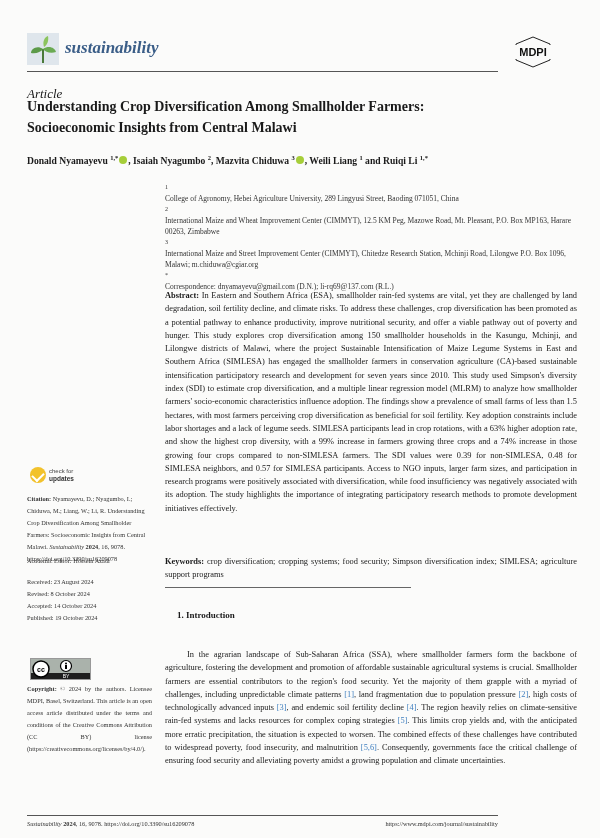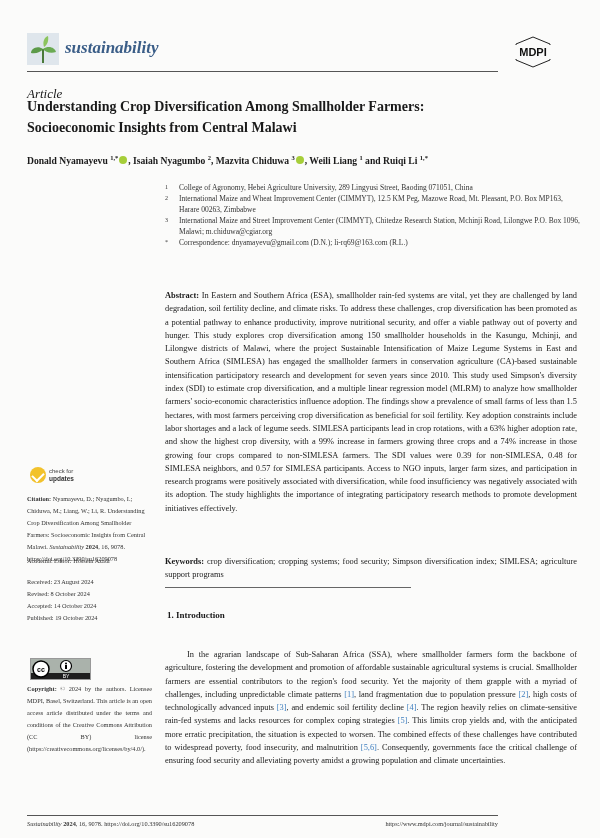--- a/index.html
+++ b/index.html
@@ -9,27 +9,27 @@
   .header-rule { left:27px; top:71px; width:471px; height:1px; background:#555; }
   .logo-box { left:27px; top:33px; width:32px; height:32px; background:#dfe6ec; }
   .journal { left:65px; top:38px; font-size:17px; font-style:italic; font-weight:bold; color:#3a5d87; }
   .mdpi { left:508px; top:35px; width:50px; height:34px; }
   .article-type { left:27px; top:86px; font-size:13px; font-style:italic; }
   .title { left:27px; top:96px; width:480px; font-size:14px; font-weight:bold; line-height:21px; }
   .authors { left:27px; top:154px; font-size:9.6px; font-weight:bold; }
   .orcid { display:inline-block; width:8px; height:8px; border-radius:50%; background:#a6ce39; vertical-align:0px; margin:0 1px; }
   sup { font-size:6.5px; }
   .affils { left:165px; top:182px; width:420px; font-size:7.5px; line-height:11px; color:#333; }
-  .affil { display:flex; }
+  .affil { display:flex;flex-direction:column; }
   .affil .num { width:14px; flex:none; font-size:6px; }
   .main { left:165px; width:412px; font-size:8.4px; line-height:13.3px; text-align:justify; }
   .abstract { top:264px;margin-top:25px; }
   .keywords { top:555px; }
   .main-rule { left:165px; top:587px; width:246px; height:1px; background:#666; }
-  .intro-heading { left:167px; top:610px; font-size:9px; font-weight:bold; }
+  .intro-heading { left:177px; top:610px; font-size:9px; font-weight:bold; }
   .intro { top:648px; text-indent:22px; }
   .cite { color:#3f7fbf; }
   .sidebar { left:27px; width:125px; font-size:6.3px; line-height:12px; color:#333; }
   .check { left:30px; top:467px; display:flex; align-items:center; gap:3px; }
   .check-circle { width:16px; height:16px; border-radius:50%; background:#f2c22c; position:relative; }
   .check-circle::after { content:""; position:absolute; left:4px; top:3px; width:6px; height:9px; border-right:2px solid #fff; border-bottom:2px solid #fff; transform:rotate(45deg); }
   .check-text { font-family:"Liberation Sans", sans-serif; font-size:6px; line-height:7px; color:#444; }
   .check-text b { font-size:6.5px; color:#333; }
   .citation { top:493px; }
   .editor { top:555px; }
@@ -74,21 +74,21 @@
     <div class="affil">
       <span class="num">2</span>
       <span>International Maize and Wheat Improvement Center (CIMMYT), 12.5 KM Peg, Mazowe Road, Mt. Pleasant, P.O. Box MP163, Harare 00263, Zimbabwe</span>
     </div>
     <div class="affil">
       <span class="num">3</span>
       <span>International Maize and Street Improvement Center (CIMMYT), Chitedze Research Station, Mchinji Road, Lilongwe P.O. Box 1096, Malawi; m.chiduwa@cgiar.org</span>
     </div>
     <div class="affil">
       <span class="num">*</span>
-      <span>Correspondence: dnyamayevu@gmail.com (D.N.); li-rq69@163.com (R.L.)</span>
+      <span>Correspondence: dnyamayevu@gmail.com (D.N.); li-rq69@137.com (R.L.)</span>
     </div>
   </div>
 
 <div class="abs main abstract">
   <b>Abstract:</b>
   <span>In Eastern and Southern Africa (ESA), smallholder rain-fed systems are vital, yet they are challenged by land degradation, soil fertility decline, and climate risks. To address these challenges, crop diversification has been promoted as a potential pathway to enhance productivity, improve nutritional security, and offer a viable pathway out of poverty and hunger. This study explores crop diversification among 150 smallholder households in the Kasungu, Mchinji, and Lilongwe districts of Malawi, where the project Sustainable Intensification of Maize Legume Systems in East and Southern Africa (SIMLESA) has engaged the smallholder farmers in conservation agriculture (CA)-based sustainable intensification participatory research and development for seven years since 2010. This study used Simpson's diversity index (SDI) to estimate crop diversification, and a multiple linear regression model (MLRM) to analyze how smallholder farmers' socio-economic characteristics influence adoption. The findings show a prevalence of small farms of less than 1.5 hectares, with most farmers perceiving crop diversification as beneficial for soil fertility. Key adoption constraints include labor shortages and a lack of legume seeds. SIMLESA participants lead in crop rotations, with a 63% higher adoption rate, and show the highest crop diversity, with a 99% increase in farmers growing three crops and a 74% increase in those growing four crops compared to non-SIMLESA farmers. The SDI values were 0.39 for non-SIMLESA, 0.48 for SIMLESA neighbors, and 0.57 for SIMLESA participants. Access to NGO inputs, larger farm sizes, and participation in research programs were positively associated with diversification, while food insufficiency was negatively associated with its adoption. The study highlights the importance of integrating participatory research methods to promote development initiatives effectively.</span>
 </div>
 
 <div class="abs main keywords">
   <b>Keywords:</b>

